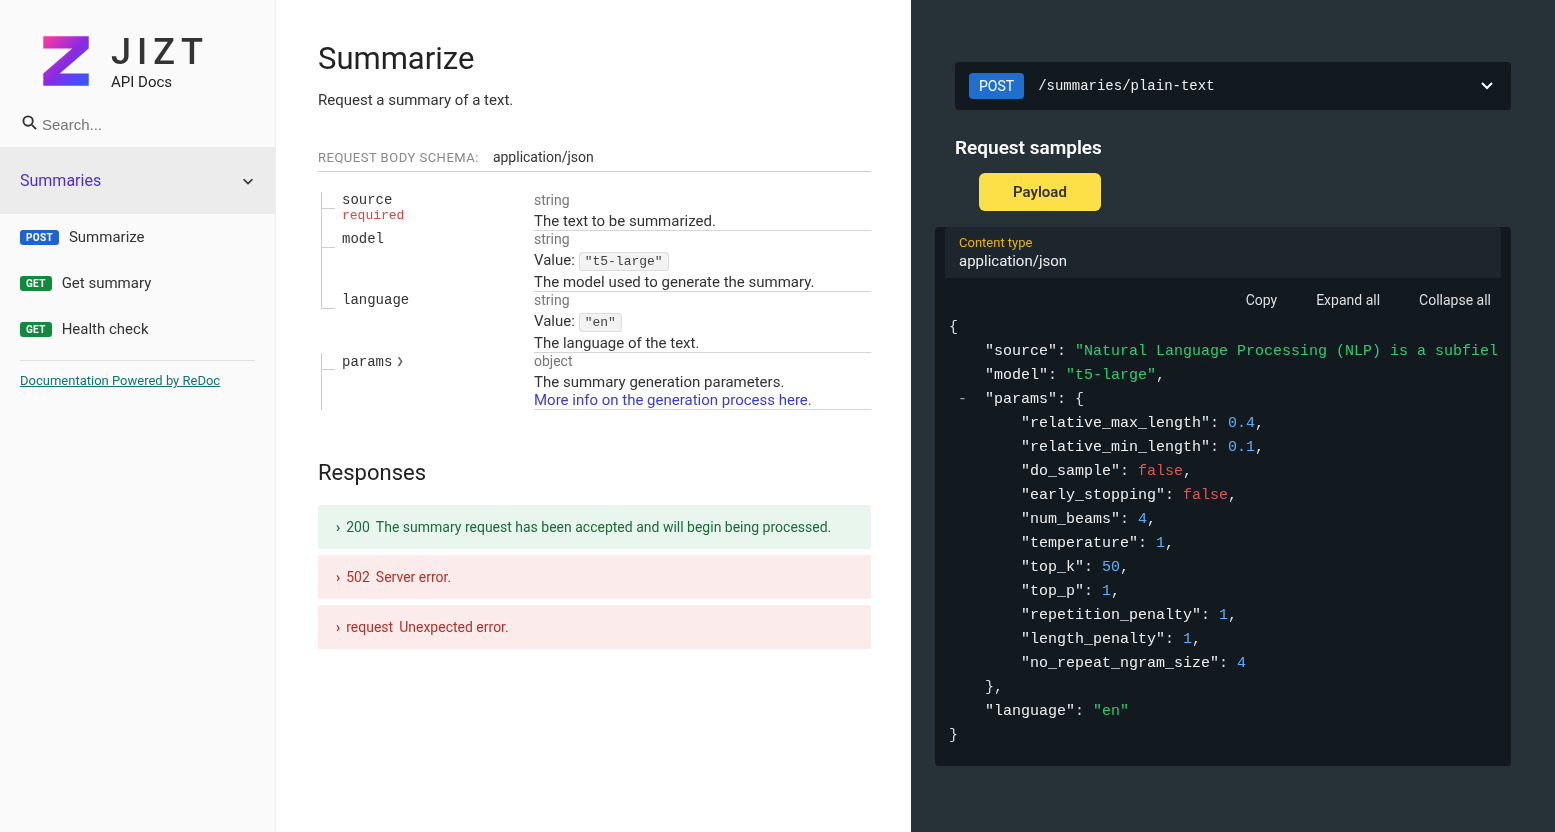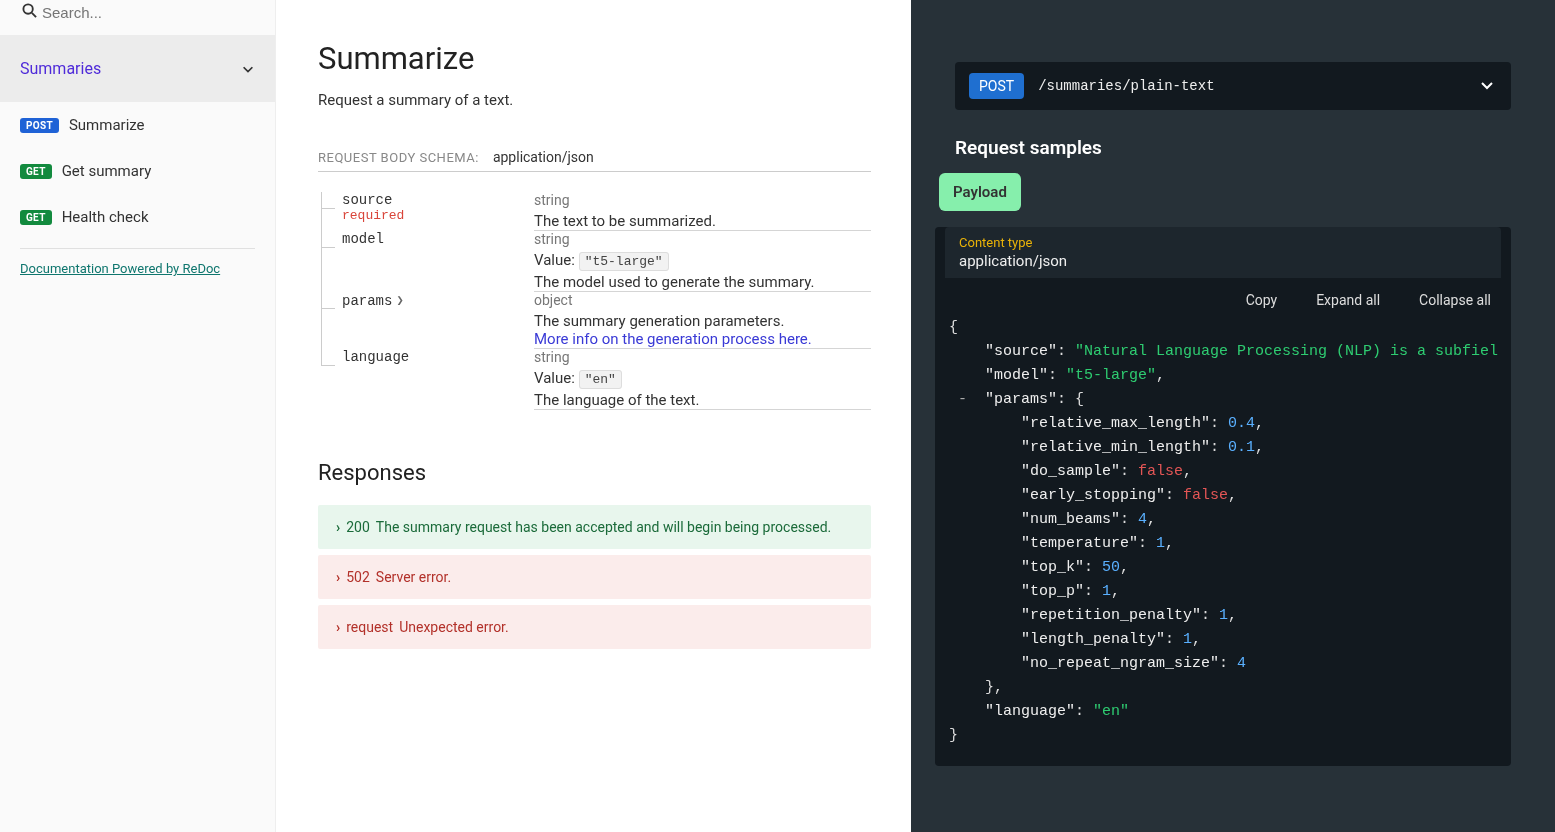--- a/index.html
+++ b/index.html
@@ -57,21 +57,21 @@
 .resp-chev { font-weight: 700; }
 .resp-code { font-weight: 400; text-align: right; }
 
 
 .dark { width: 644px; background: #273138; color: #ddd; padding: 0 0 40px 0; overflow-y: auto; }
 .endpoint-bar { margin: 62px 44px 0 44px; background: #12191f; border-radius: 4px; padding: 11px 14px; display: flex; align-items: center; gap: 14px; position: relative; cursor: pointer; }
 .method-post { background: #1f6fd0; color: #fff; font-size: 14px; padding: 5px 10px; border-radius: 4px; }
 .endpoint-path { font-family: "Courier New", monospace; font-size: 14px; color: #eee; }
 .endpoint-chev { position: absolute; right: 16px; color: #fff; }
 .samples-h { font-size: 19px; font-weight: 600; color: #fff; margin: 26px 44px 14px 44px; }
-.tab-btn { background: #86efac; color: #333; font-size: 15px; font-weight: 600; padding: 10px 14px; border-radius: 6px; margin-left: 28px; display: inline-block; cursor: pointer; }
+.tab-btn { background: #fde047; color: #333; font-size: 15px; font-weight: 600; padding: 10px 34px; border-radius: 6px; margin-left: 68px; display: inline-block; cursor: pointer; }
 .code-box { margin: 16px 44px 0 24px; background: #12191f; border-radius: 4px; padding: 0 0 18px 0; }
 .ct-bar { background: #1d262d; padding: 8px 14px; border-radius: 4px 4px 0 0; margin: 10px 10px 0 10px; }
 .ct-label { font-size: 13px; color: #eab308; }
 .ct-value { font-size: 15px; color: #eee; margin-top: 2px; }
 .code-actions { display: flex; justify-content: flex-end; gap: 39px; padding: 14px 20px 8px 20px; font-size: 14px; color: #ddd; }
 .code-actions span { cursor: pointer; }
 .json { font-family: "Courier New", monospace; font-size: 15px; line-height: 24px; padding: 0 14px; white-space: pre; overflow-x: auto; color: #ddd; }
 .json .k { color: #eee; }
 .json .s { color: #2ecc71; }
 .json .n { color: #5ab0ff; }
@@ -81,20 +81,38 @@
 .json::-webkit-scrollbar { height: 8px; }
 .json::-webkit-scrollbar-thumb { background: #555; border-radius: 4px; }
 .json::-webkit-scrollbar-track { background: #12191f; }
 </style>
 </head>
 <body>
 
 <div class="app">
 
   <aside class="sidebar">
+    <div class="logo-area">
+      <div class="logo-svg">
+        <svg class="logo-mark" viewBox="0 0 60 60">
+          <defs>
+            <linearGradient id="g1" x1="0" y1="0" x2="1" y2="1">
+              <stop offset="0%" stop-color="#ff3aa0"></stop>
+              <stop offset="50%" stop-color="#8a2be2"></stop>
+              <stop offset="100%" stop-color="#2a5cff"></stop>
+            </linearGradient>
+          </defs>
+          <path d="M8 6 L52 6 L52 18 L24 42 L52 42 L52 54 L8 54 L8 42 L36 18 L8 18 Z" fill="url(#g1)"></path>
+        </svg>
+        <div class="logo-text-wrap">
+          <div class="logo-text">JIZT</div>
+          <div class="logo-sub">API Docs</div>
+        </div>
+      </div>
+    </div>
     <div class="search-wrap">
       <span class="search-icon">
         <svg width="15" height="15" viewBox="0 0 16 16">
             <circle cx="6.5" cy="6.5" r="5" fill="none" stroke="#333" stroke-width="2"></circle>
             <line x1="10.5" y1="10.5" x2="15" y2="15" stroke="#333" stroke-width="2"></line>
           </svg>
       </span>
       <input class="search-input" placeholder="Search..." style="">
     </div>
     <div class="nav-section">
@@ -149,42 +167,42 @@
           <div class="param-name">model</div>
         </td>
         <td class="param-right">
           <div class="type-label">string</div>
           <div class="value-row"><span>Value:</span> <span class="code-chip">"t5-large"</span></div>
           <div class="param-desc">The model used to generate the summary.</div>
         </td>
       </tr>
       <tr>
         <td class="param-left">
+          <div class="tree-line" style="bottom:auto;height:16px"></div>
+              <div class="tree-tick"></div>
+          <div class="param-name">language</div>
+        </td>
+        <td class="param-right">
+          <div class="type-label">string</div>
+          <div class="value-row"><span>Value:</span> <span class="code-chip">"en"</span></div>
+          <div class="param-desc">The language of the text.</div>
+        </td>
+      </tr>
+      <tr>
+        <td class="param-left">
           <div class="tree-line"></div><div class="tree-tick"></div>
           <div class="param-name param-expand">
                 <span>params</span>
                 <span class="chev-right">❯</span>
               </div>
         </td>
         <td class="param-right">
           <div class="type-label">object</div>
           <div class="param-desc">The summary generation parameters.</div>
           <a class="param-desc link">More info on the generation process here.</a>
-        </td>
-      </tr>
-      <tr>
-        <td class="param-left">
-          <div class="tree-line" style="bottom:auto;height:16px"></div>
-              <div class="tree-tick"></div>
-          <div class="param-name">language</div>
-        </td>
-        <td class="param-right">
-          <div class="type-label">string</div>
-          <div class="value-row"><span>Value:</span> <span class="code-chip">"en"</span></div>
-          <div class="param-desc">The language of the text.</div>
         </td>
       </tr>
     </tbody>
       </table>
 
     <h2 class="responses-h">Responses</h2>
     <div class="resp-row resp-ok">
       <span class="resp-chev">›</span>
       <span class="resp-code">200</span>
       <span>The summary request has been accepted and will begin being processed.</span>

